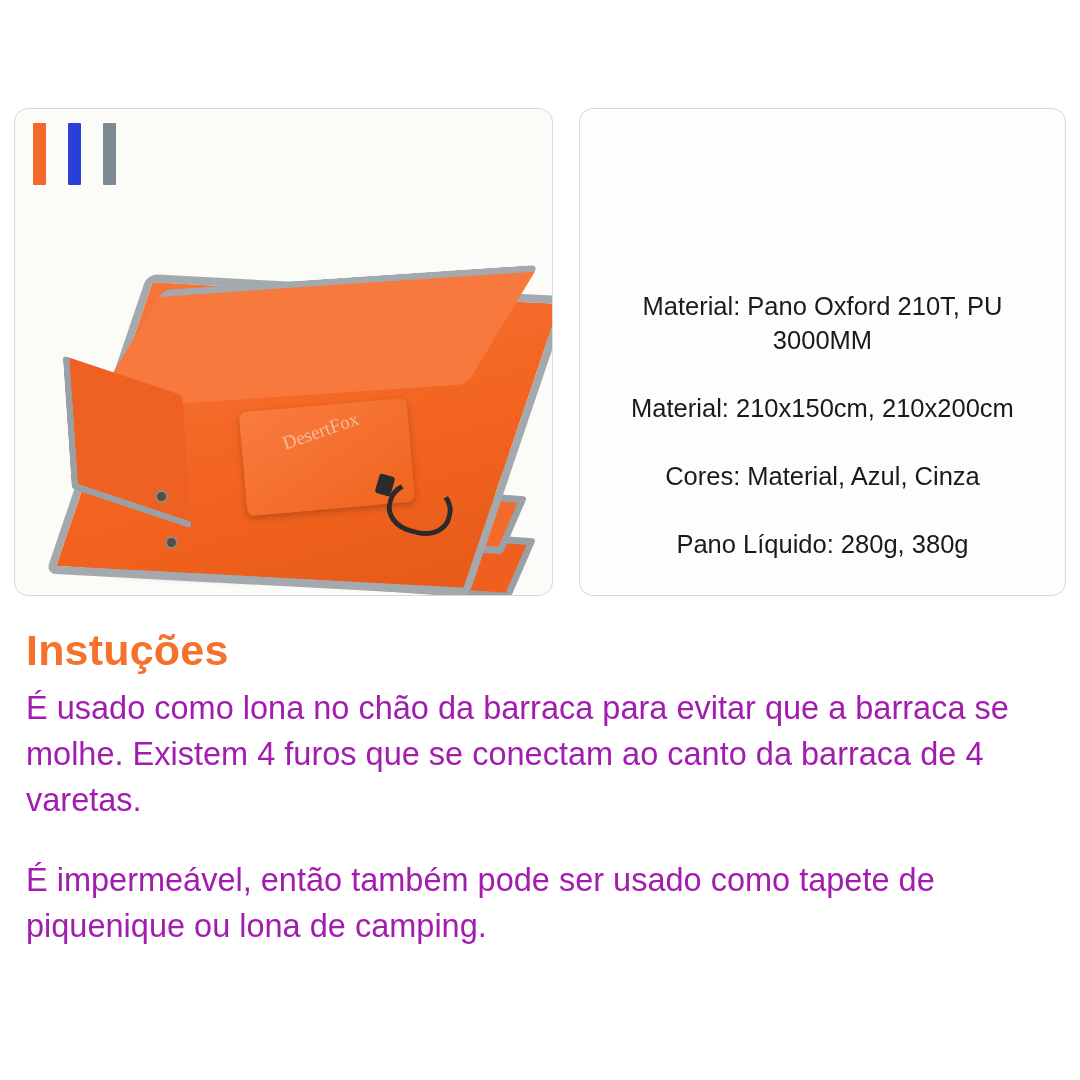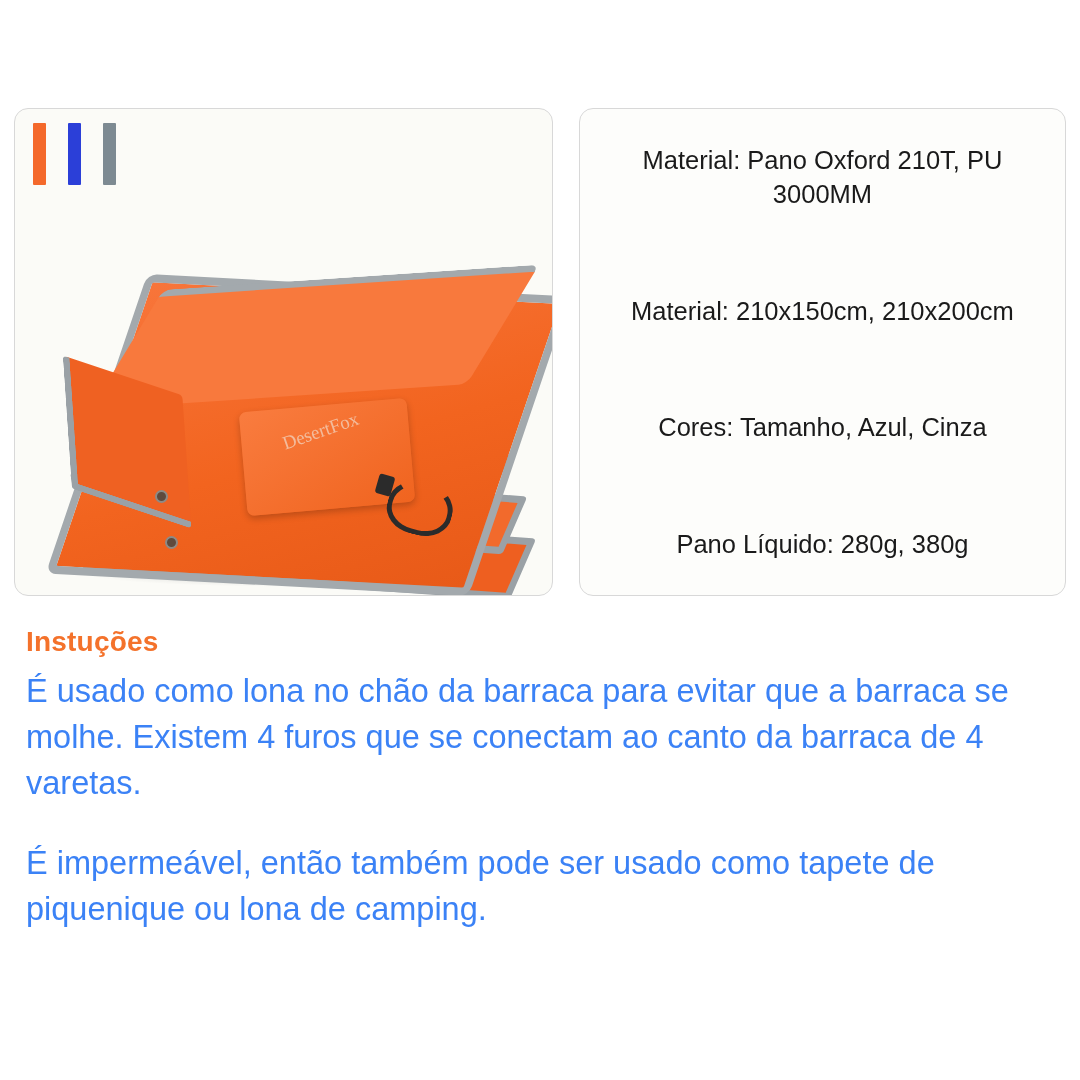--- a/index.html
+++ b/index.html
@@ -204,47 +204,47 @@
     background: radial-gradient(ellipse at center, rgba(0,0,0,.18), rgba(0,0,0,0) 70%);
   }
 
   
   .spec-card {
     width: 488px;
     height: 488px;
     padding: 34px 14px;
     display: flex;
     flex-direction: column;
-    justify-content: space-between;
+    justify-content: flex-end;
     gap: 34px;
     box-sizing: border-box;
   }
   .spec-line {
     text-align: center;
     font-size: 25.5px;
     line-height: 34px;
     color: #1a1a1a;
   }
 
   
   .instructions {
     padding: 30px 26px 0 26px;
   }
   .instr-title {
     color: #f4722b;
-    font-size: 28px;
+    font-size: 43px;
     font-weight: bold;
     margin: 0 0 10px 0;
     letter-spacing: .2px;
   }
   .instr-para {
     font-size: 32.5px;
     line-height: 46px;
     margin: 0 0 34px 0;
-    color: #3b82f6;
+    color: #a21caf;
     max-width: 1035px;
   }
   .instr-para:last-child { margin-bottom: 0; }
 </style>
 </head>
 <body>
 
 <div class="page">
 
   <div class="top-row">
@@ -271,21 +271,21 @@
           <div class="pouch-logo">DesertFox</div>
         </div>
         <div class="cord-tip"></div>
         <div class="cord"></div>
       </div>
     </div>
 
     <div class="card spec-card">
       <div class="spec-line">Material: Pano Oxford 210T, PU 3000MM</div>
       <div class="spec-line">Material: 210x150cm, 210x200cm</div>
-      <div class="spec-line">Cores: Tamanho, Azul, Cinza</div>
+      <div class="spec-line">Cores: Material, Azul, Cinza</div>
       <div class="spec-line">Pano Líquido: 280g, 380g</div>
     </div>
 
   </div>
 
   <div class="instructions">
     <h2 class="instr-title">Instuções</h2>
     <p class="instr-para">É usado como lona no chão da barraca para evitar que a barraca se molhe. Existem 4 furos que se conectam ao canto da barraca de 4 varetas.</p>
     <p class="instr-para">É impermeável, então também pode ser usado como tapete de piquenique ou lona de camping.</p>
   </div>

